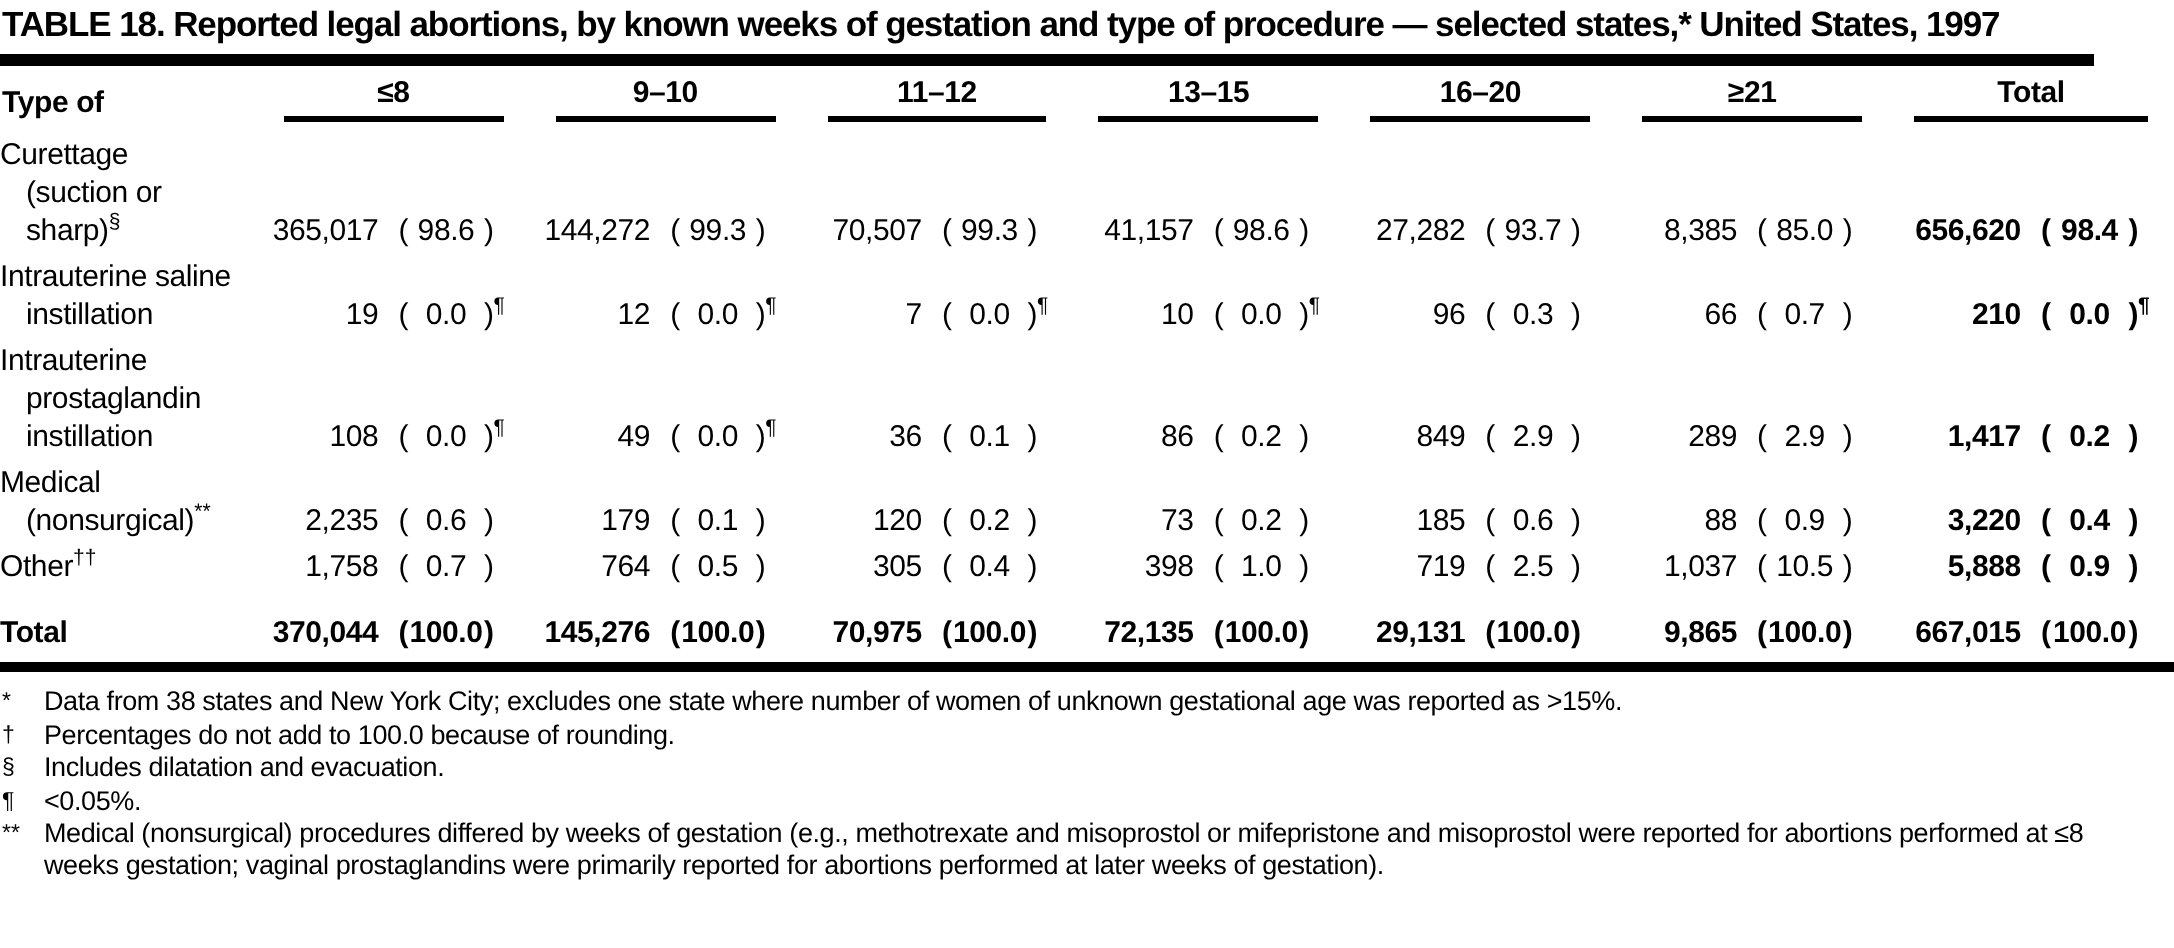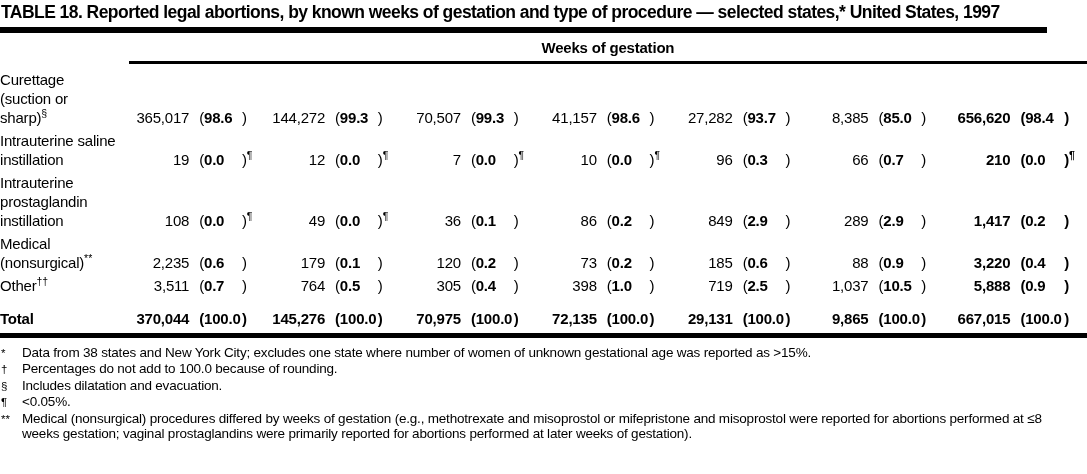--- a/index.html
+++ b/index.html
@@ -29,24 +29,24 @@
   td.stub-head{font-weight:bold;text-align:left;vertical-align:bottom;padding-left:1px;}
   tr.subhead th{font-weight:bold;vertical-align:bottom;}
   tr.subhead th.no-h{text-align:right;padding:5px 2px 5px 0;}
   tr.subhead th.pct-h{text-align:center;padding:5px 6px 5px 0;}
   tr.subhead th,tr.subhead td{border-bottom:3px solid #000;}
   
   tbody td{vertical-align:bottom;padding:2px 0;}
   tbody tr:first-child td{padding-top:7px;}
   td.stub{text-align:left;}
   .lbl{white-space:nowrap;}
-  .lbl.indent{padding-left:0;}
+  .lbl.indent{padding-left:13px;}
   td.no{text-align:right;padding-right:2px;white-space:nowrap;}
   td.pct{text-align:left;padding-left:8px;white-space:nowrap;}
-  .pv{display:inline-block;width:38px;text-align:left;font-weight:bold;}
+  .pv{display:inline-block;width:38px;text-align:center;}
   .tot-col{font-weight:bold;}
   .tot-col .pv{width:39px;}
   tr.total-row td{font-weight:bold;padding-top:12px;padding-bottom:5px;border-bottom:5px solid #000;}
   sup{font-size:10.5px;line-height:0;letter-spacing:0;}
   
   .footnotes{padding:7px 4px 0 1px;font-size:13.5px;line-height:15.5px;}
   .fn{display:flex;align-items:flex-start;}
   .fn-marker{flex:none;width:21px;font-size:11.5px;padding-top:1px;letter-spacing:0;}
   .fn-text{flex:1;}
 </style>
@@ -70,22 +70,42 @@
         <col style="width:73px">
       <col style="width:62px">
         <col style="width:73px">
       <col style="width:62px">
         <col style="width:73px">
       <col style="width:68px">
         <col style="width:74px">
     </colgroup>
     <thead>
         <tr>
-          <td class="stub"></td>
-          <th class="spanner" colspan="14">Weeks of gestation</th>
+          <td class="stub-head">Type of</td>
+          <th class="grp-cell" colspan="2">
+            <div class="grp">≤8</div>
+          </th>
+          <th class="grp-cell" colspan="2">
+            <div class="grp">9–10</div>
+          </th>
+          <th class="grp-cell" colspan="2">
+            <div class="grp">11–12</div>
+          </th>
+          <th class="grp-cell" colspan="2">
+            <div class="grp">13–15</div>
+          </th>
+          <th class="grp-cell" colspan="2">
+            <div class="grp">16–20</div>
+          </th>
+          <th class="grp-cell" colspan="2">
+            <div class="grp">≥21</div>
+          </th>
+          <th class="grp-cell" colspan="2">
+            <div class="grp">Total</div>
+          </th>
         </tr>
       </thead>
     <tbody>
         <tr>
           <td class="stub">
             <div class="lbl">Curettage</div>
             <div class="lbl indent">(suction or</div>
             <div class="lbl indent">sharp)<sup>§</sup></div>
           </td>
           <td class="no">365,017</td>
@@ -161,21 +181,21 @@
           <td class="pct"><span class="paren">(</span><span class="pv">0.6</span><span class="paren">)</span></td>
           <td class="no">88</td>
           <td class="pct"><span class="paren">(</span><span class="pv">0.9</span><span class="paren">)</span></td>
           <td class="no tot-col">3,220</td>
           <td class="pct tot-col"><span class="paren">(</span><span class="pv">0.4</span><span class="paren">)</span></td>
         </tr>
         <tr>
           <td class="stub">
             <div class="lbl">Other<sup>††</sup></div>
           </td>
-          <td class="no">3,511</td>
+          <td class="no">1,758</td>
           <td class="pct"><span class="paren">(</span><span class="pv">0.7</span><span class="paren">)</span></td>
           <td class="no">764</td>
           <td class="pct"><span class="paren">(</span><span class="pv">0.5</span><span class="paren">)</span></td>
           <td class="no">305</td>
           <td class="pct"><span class="paren">(</span><span class="pv">0.4</span><span class="paren">)</span></td>
           <td class="no">398</td>
           <td class="pct"><span class="paren">(</span><span class="pv">1.0</span><span class="paren">)</span></td>
           <td class="no">719</td>
           <td class="pct"><span class="paren">(</span><span class="pv">2.5</span><span class="paren">)</span></td>
           <td class="no">1,037</td>

